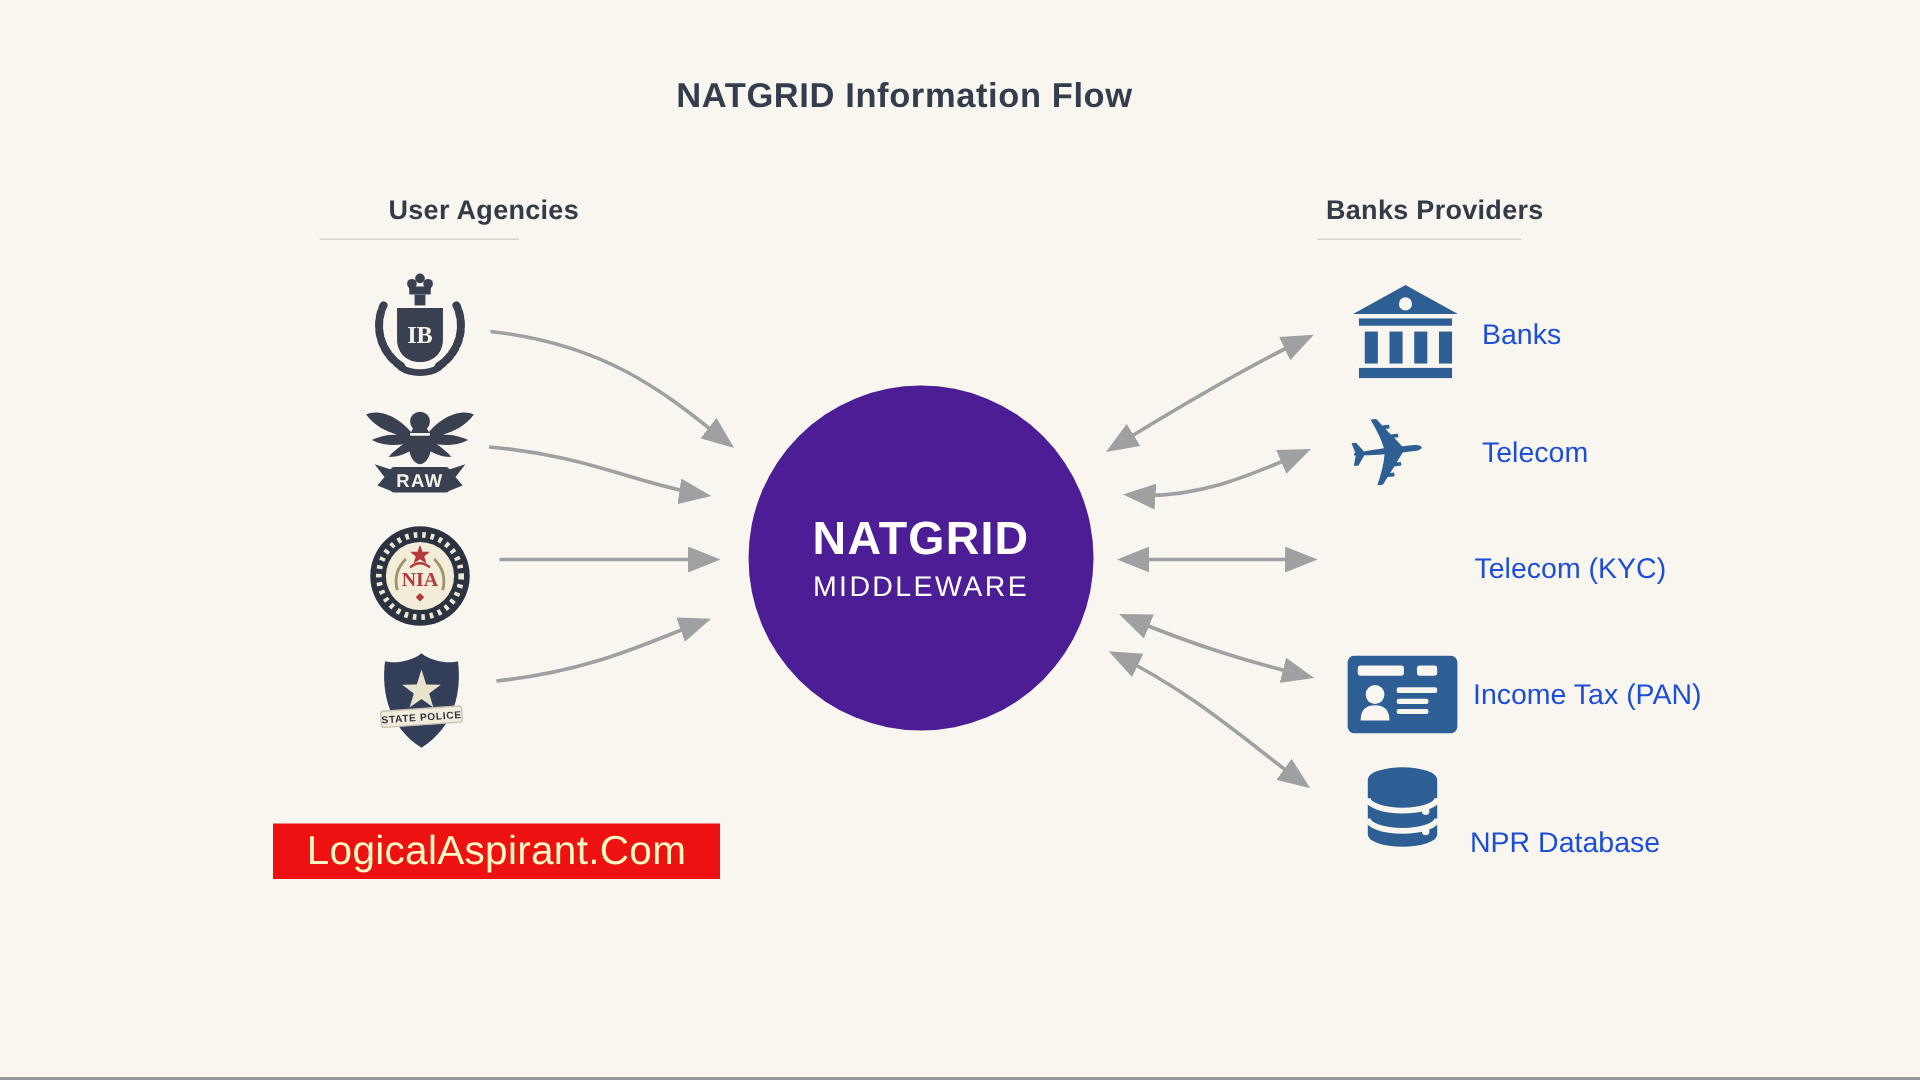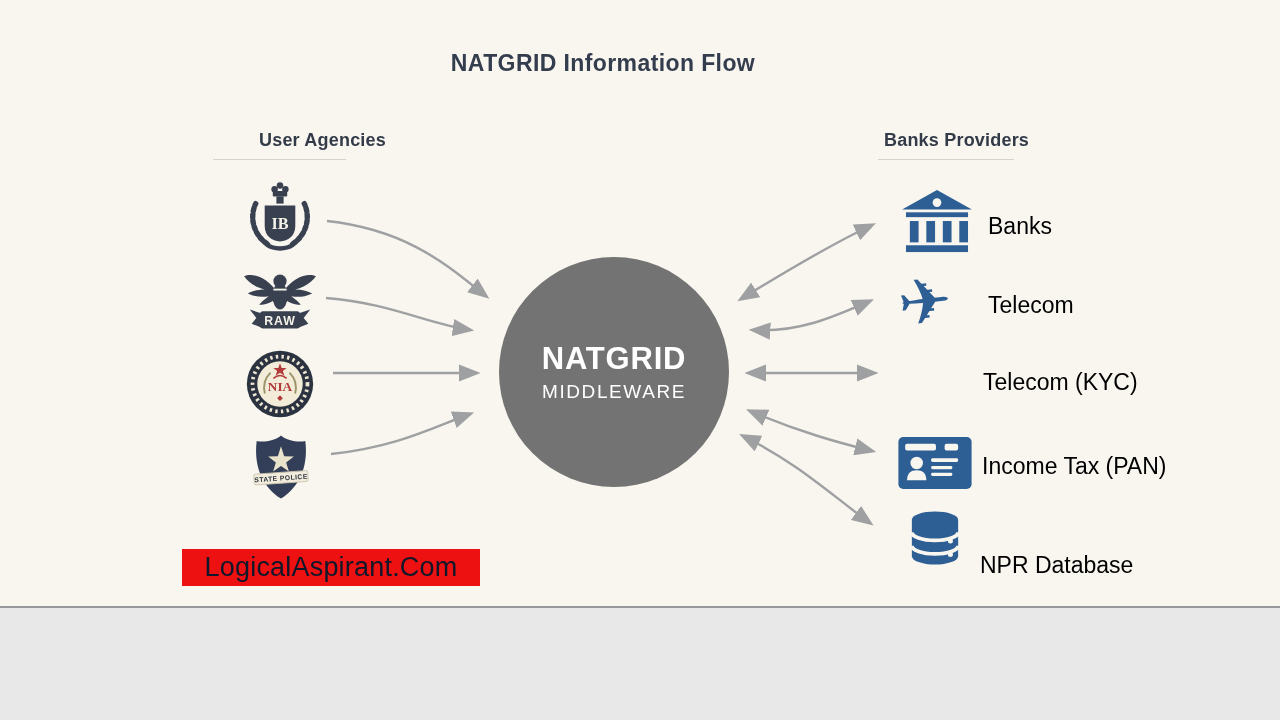--- a/index.html
+++ b/index.html
@@ -1,44 +1,44 @@
 <!DOCTYPE html>
 <html><head>
 <meta charset="utf-8">
 <style>
   html,body{margin:0;padding:0;}
   body{font-family:"Liberation Sans", sans-serif; background:#e8e8e8;}
-  .canvas{position:relative;width:1280px;height:608px;background:#f9f6f0;overflow:hidden;margin:0 auto;}
+  .canvas{position:relative;width:1280px;height:720px;background:#f9f6f0;overflow:hidden;margin:0 auto;}
   .abs{position:absolute;}
 
   .title{left:0;top:50px;width:1206px;text-align:center;font-size:23px;font-weight:700;
          color:#343d4e;letter-spacing:.4px;}
 
   .col-header{font-size:18px;font-weight:700;color:#333b49;letter-spacing:.2px;}
   .header-rule{height:1px;background:#d6d3cb;}
 
   .arrow-layer{left:0;top:0;}
 
   .circle{left:499px;top:257px;width:230px;height:230px;border-radius:50%;
-          background:#737373;display:flex;flex-direction:column;align-items:center;
+          background:#4c1d95;display:flex;flex-direction:column;align-items:center;
           justify-content:center;color:#fff;text-align:center;}
   .circle .l1{font-size:31px;font-weight:800;letter-spacing:.8px;}
   .circle .l2{font-size:19px;font-weight:400;letter-spacing:1.6px;margin-top:4px;}
 
-  .provider-label{font-size:23px;font-weight:500;color:#000000;}
+  .provider-label{font-size:19px;font-weight:500;color:#1d4ed8;}
   .kyc-text{font-size:19px;font-weight:500;color:#323947;}
 
   .plane-glyph{font-size:64px;line-height:64px;color:#2d5f94;display:block;transform:rotate(-6deg);}
 
   .svg-serif{font-family:"Liberation Serif", serif;}
   .svg-sans{font-family:"Liberation Sans", sans-serif;}
 
   .banner{left:182px;top:549px;width:298px;height:37px;background:#ee1111;
           display:flex;align-items:center;justify-content:center;}
-  .banner span{color:#0f172a;font-size:27px;font-weight:400;letter-spacing:.2px;}
+  .banner span{color:#fef9c3;font-size:27px;font-weight:400;letter-spacing:.2px;}
 
   .bottom-line{left:0;bottom:0;width:1280px;height:2px;background:rgba(70,75,88,.55);}
 </style>
 </head>
 <body>
 
 <div class="canvas">
 
   <div class="abs title">NATGRID Information Flow</div>
 

